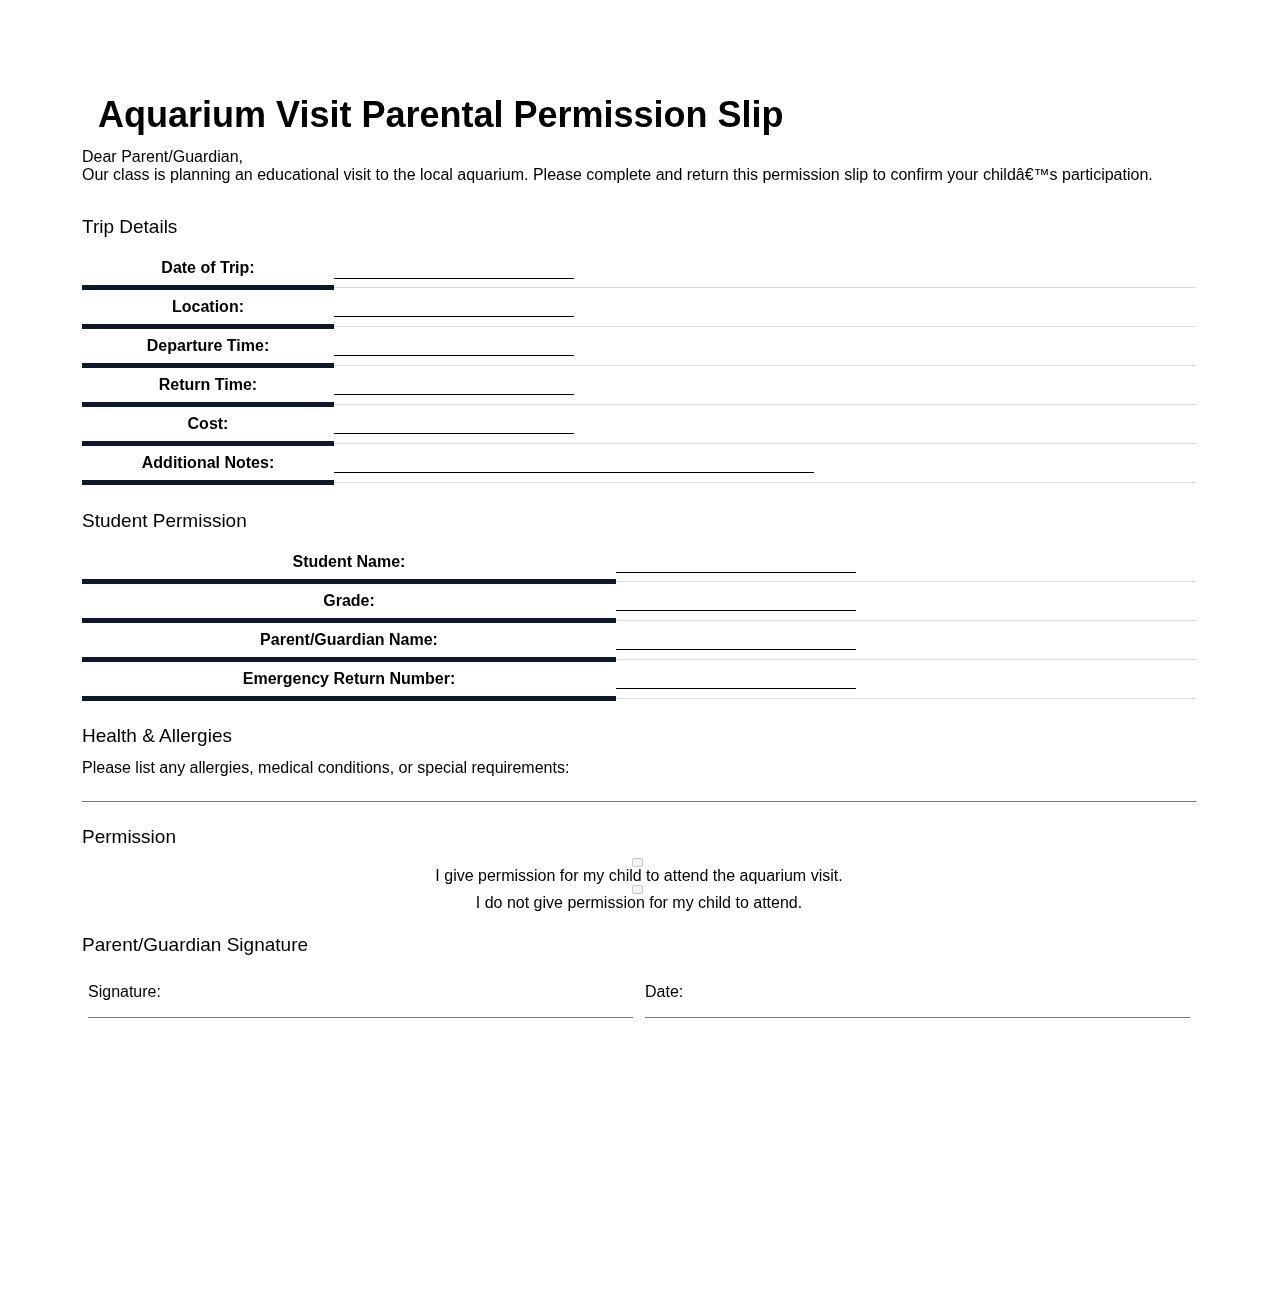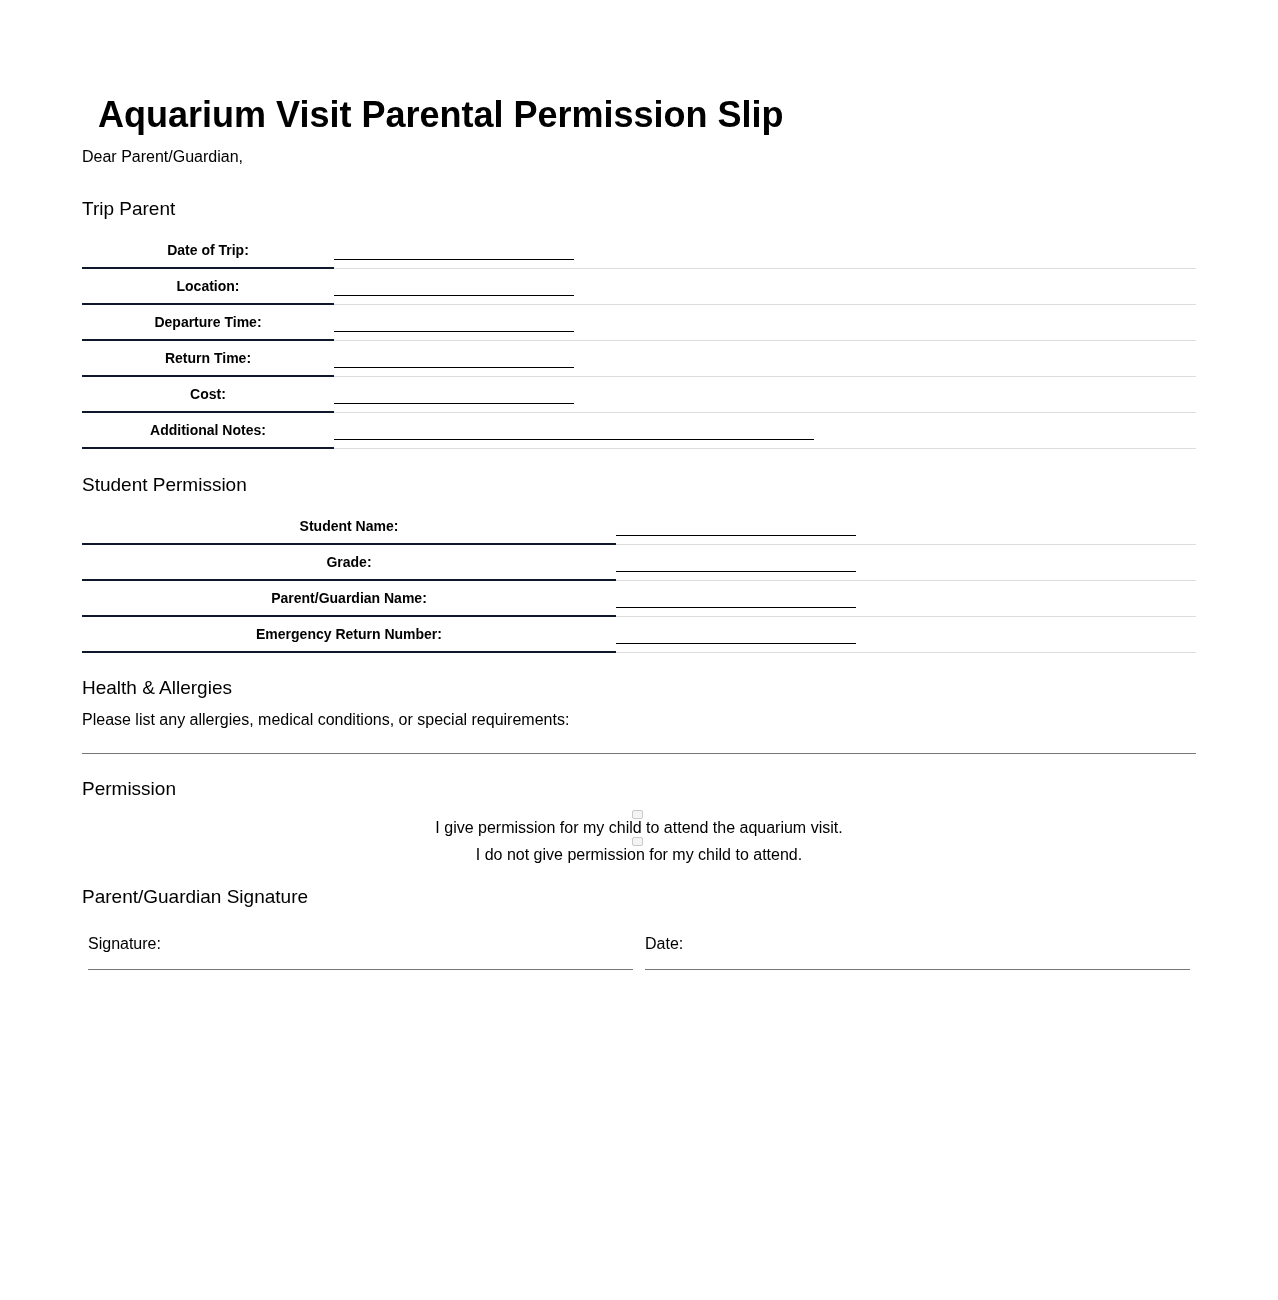--- a/index.html
+++ b/index.html
@@ -30,26 +30,26 @@
       font-weight: normal;
       margin: 0;
       line-height: 22px;
     }
     table.details {
       width: 100%;
       border-collapse: collapse;
       margin-top: 13px;
     }
     table.details th {
-      font-size: 14px;
+      font-size: 16px;
       font-weight: bold;
       text-align: center;
       padding: 0;
       height: 34px;
-      border-bottom: 2px solid #0f172a;
+      border-bottom: 5px solid #0f172a;
       vertical-align: middle;
     }
     table.details td {
       font-size: 16px;
       padding: 0;
       height: 34px;
       border-bottom: 1px solid #dddddd;
       vertical-align: middle;
     }
     .blank {
@@ -109,23 +109,24 @@
       line-height: 18px;
     }
   </style>
 </head>
 <body>
 
 <div class="page">
   <h1>Aquarium Visit Parental Permission Slip</h1>
   <div class="intro">
     <div>Dear Parent/Guardian,</div>
+    <div>Our class is planning an educational visit to the local aquarium. Please complete and return this permission slip to confirm your childâ€™s participation.</div>
   </div>
 
-  <h2 class="sec-trip">Trip Parent</h2>
+  <h2 class="sec-trip">Trip Details</h2>
   <table class="details trip">
     <tbody>
       <tr>
         <th>Date of Trip:</th>
         <td><span class="blank" style="width:240px"></span></td>
       </tr>
       <tr>
         <th>Location:</th>
         <td><span class="blank" style="width:240px"></span></td>
       </tr>

